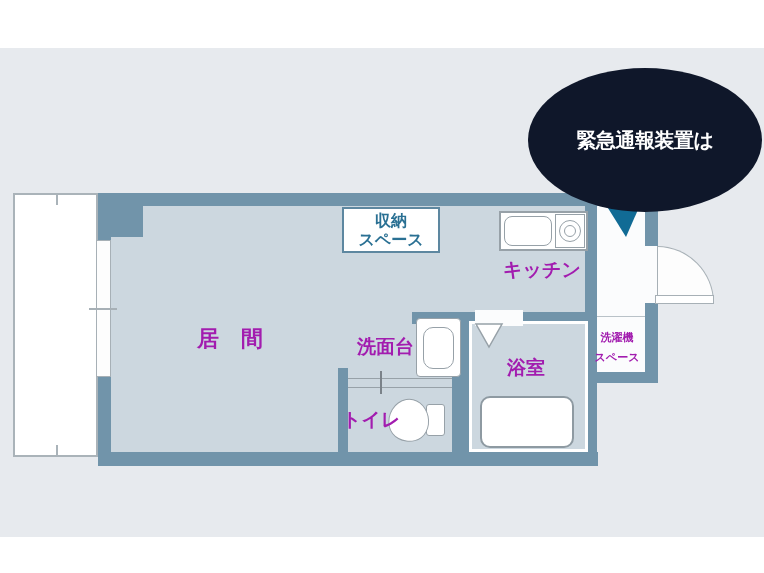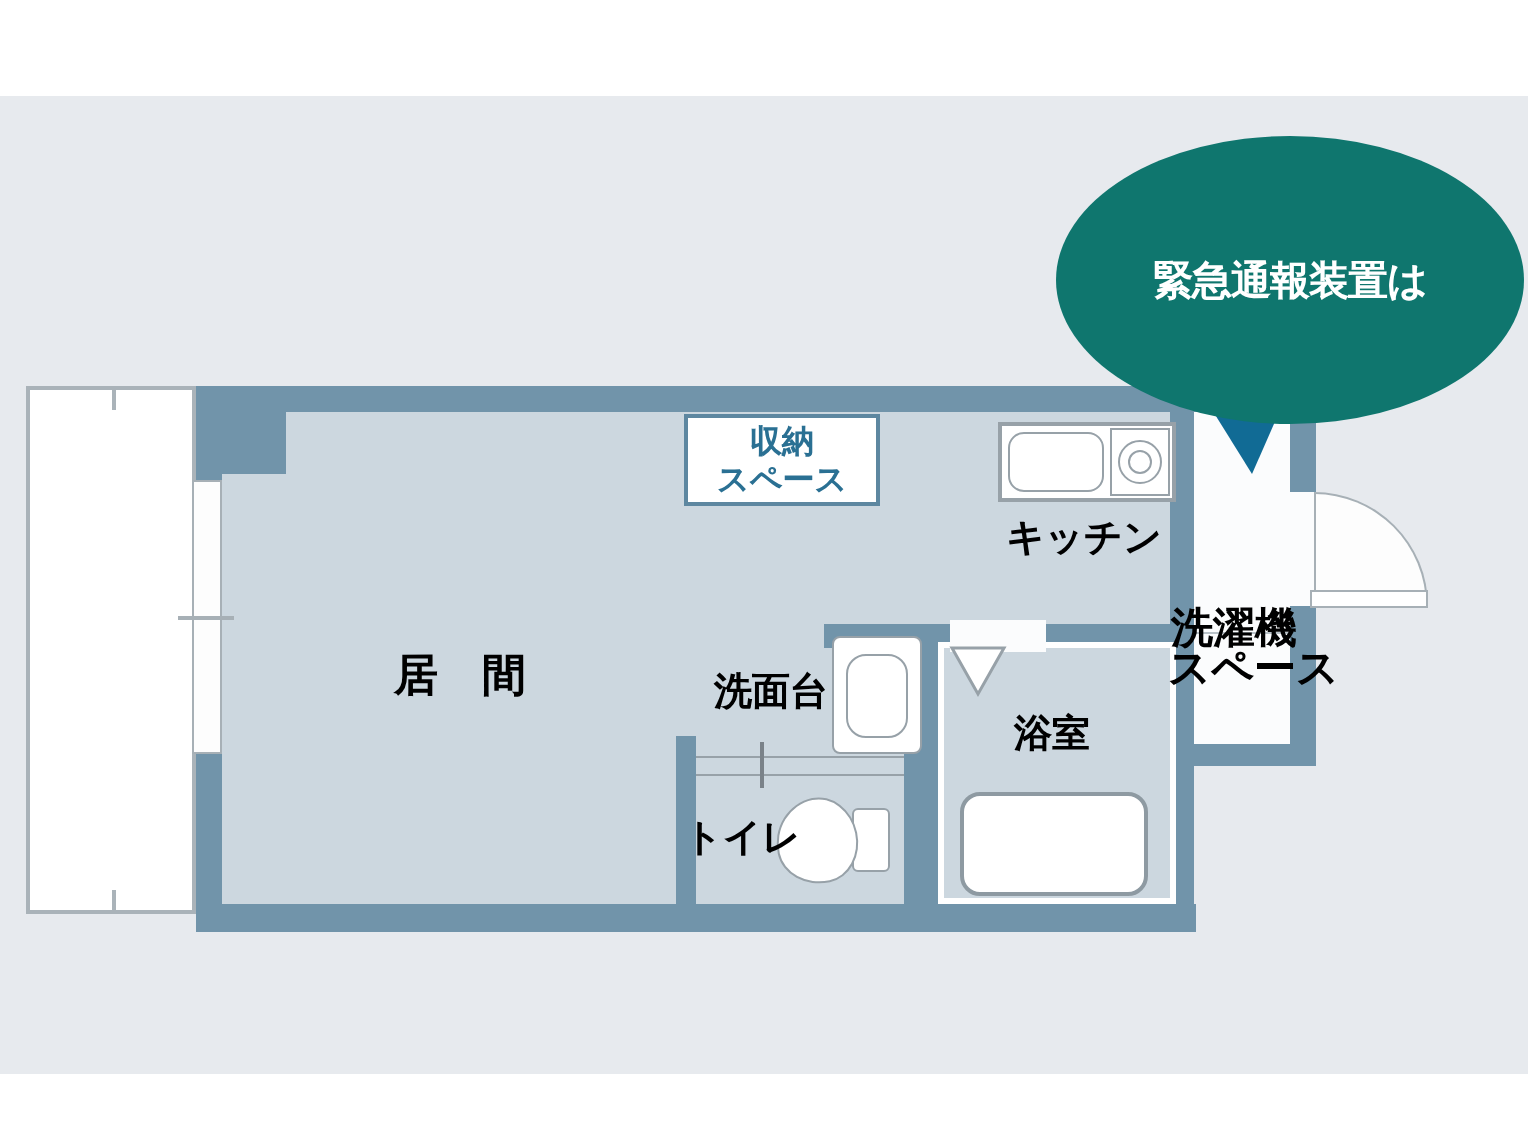--- a/index.html
+++ b/index.html
@@ -10,21 +10,21 @@
   }
   .abs{position:absolute;}
   
   .photo-bg{left:0;top:48px;width:764px;height:489px;background:#e7eaee;z-index:0;}
   
   .floor{background:#ccd7df;z-index:1;}
   .wall{background:#7194aa;z-index:3;}
   .white-room{background:#fbfcfd;z-index:2;}
   .fix{z-index:4;}
   .lbl{
-    z-index:5;color:#000000;font-weight:bold;text-align:center;
+    z-index:5;color:#a21caf;font-weight:bold;text-align:center;
     line-height:1.15;letter-spacing:0px;white-space:nowrap;
   }
   
   .balcony{
     left:13px;top:193px;width:85px;height:264px;background:#ffffff;
     border:2px solid #aab3b9;box-sizing:border-box;z-index:1;
   }
   .balcony-tick{width:2px;height:11px;background:#aab3b9;z-index:2;}
   
   .window{
@@ -146,23 +146,23 @@
 <div class="abs toilet-door-band"></div>
 <div class="abs toilet-door-tick"></div>
 <div class="abs toilet-tank"></div>
 <div class="abs toilet-bowl"></div>
 
 <div class="abs lbl" style="left:190px;top:326px;width:80px;font-size:22px;">居　間</div>
 <div class="abs lbl" style="left:500px;top:259px;width:84px;font-size:19px;">キッチン</div>
 <div class="abs lbl" style="left:340px;top:336px;width:74px;font-size:19px;text-align:right;">洗面台</div>
 <div class="abs lbl" style="left:342px;top:409px;width:58px;font-size:19px;">トイレ</div>
 <div class="abs lbl" style="left:501px;top:357px;width:50px;font-size:19px;">浴室</div>
-<div class="abs lbl" style="left:584px;top:304px;width:66px;font-size:21px;line-height:20px;">
+<div class="abs lbl" style="left:584px;top:328px;width:66px;font-size:11px;line-height:20px;">
   <div>洗濯機</div>
   <div>スペース</div>
 </div>
 
 <svg class="abs bubble-tail bubble" width="62" height="50">
   <polygon points="10,2 56,6 38,47" fill="#116b95"></polygon>
 </svg>
-<div class="abs bubble-ellipse bubble" style="background:#0f766e;gap:16px;">
+<div class="abs bubble-ellipse bubble" style="background:#0f172a;gap:16px;">
   <div>緊急通報装置は</div>
 </div>
 
 </body></html>

